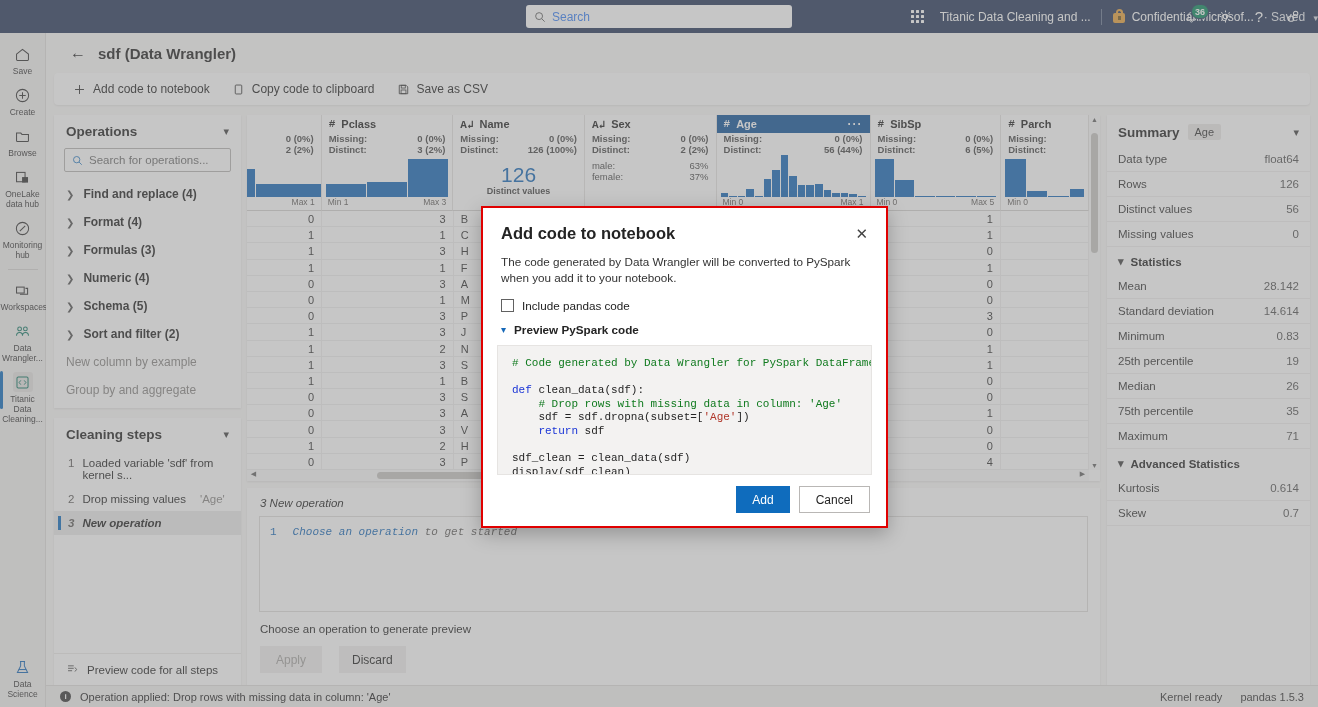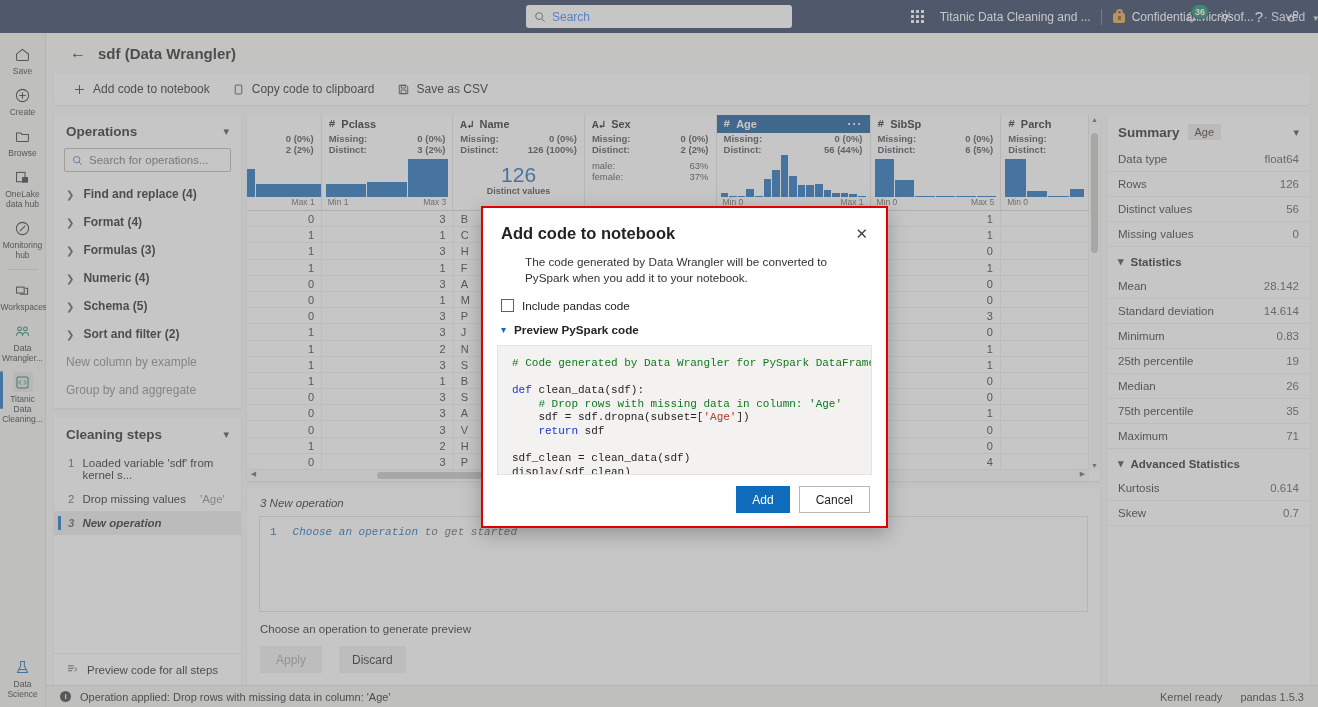--- a/index.html
+++ b/index.html
@@ -169,21 +169,21 @@
   
   .overlay { position: absolute; left: 0; top: 0; width: 1318px; height: 707px; background: rgba(128,128,128,.45); }
   .modal {
     position: absolute; left: 481px; top: 206px; width: 407px; height: 322px;
     background: #fff; border: 2px solid #e00000; display: flex; flex-direction: column;
     box-shadow: 0 6px 18px rgba(0,0,0,.25);
   }
   .m-head { display: flex; align-items: flex-start; padding: 16px 16px 0 18px; }
   .m-title { font-size: 16.5px; font-weight: 600; color: #242424; }
   .m-close { margin-left: auto; font-size: 15px; color: #444; cursor: pointer; line-height: 1; padding: 2px 2px 0; }
-  .m-desc { padding: 11px 22px 0 18px; font-size: 11.7px; line-height: 16px; color: #333; margin-left: 24px; }
+  .m-desc { padding: 11px 22px 0 18px; font-size: 11.7px; line-height: 16px; color: #333; }
   .m-check { display: flex; align-items: center; gap: 8px; padding: 13px 18px 0; cursor: pointer; }
   .cbox { width: 13px; height: 13px; border: 1px solid #616161; background: #fff; }
   .m-check .lbl { font-size: 11.7px; color: #242424; }
   .m-prev { display: flex; align-items: center; gap: 8px; padding: 11px 18px 0; cursor: pointer; }
   .m-prev .cv { color: #1668B8; font-size: 10px; }
   .m-prev .lbl { font-size: 11.7px; font-weight: bold; color: #242424; }
   .codebox {
     margin: 9px 14px 0; background: #f3f2f1; border: 1px solid #e6e4e2;
     padding: 11px 14px; font-family: "Liberation Mono", monospace;
     font-size: 11px; line-height: 13.6px; white-space: pre; color: #242424; flex: 1; overflow: hidden;

